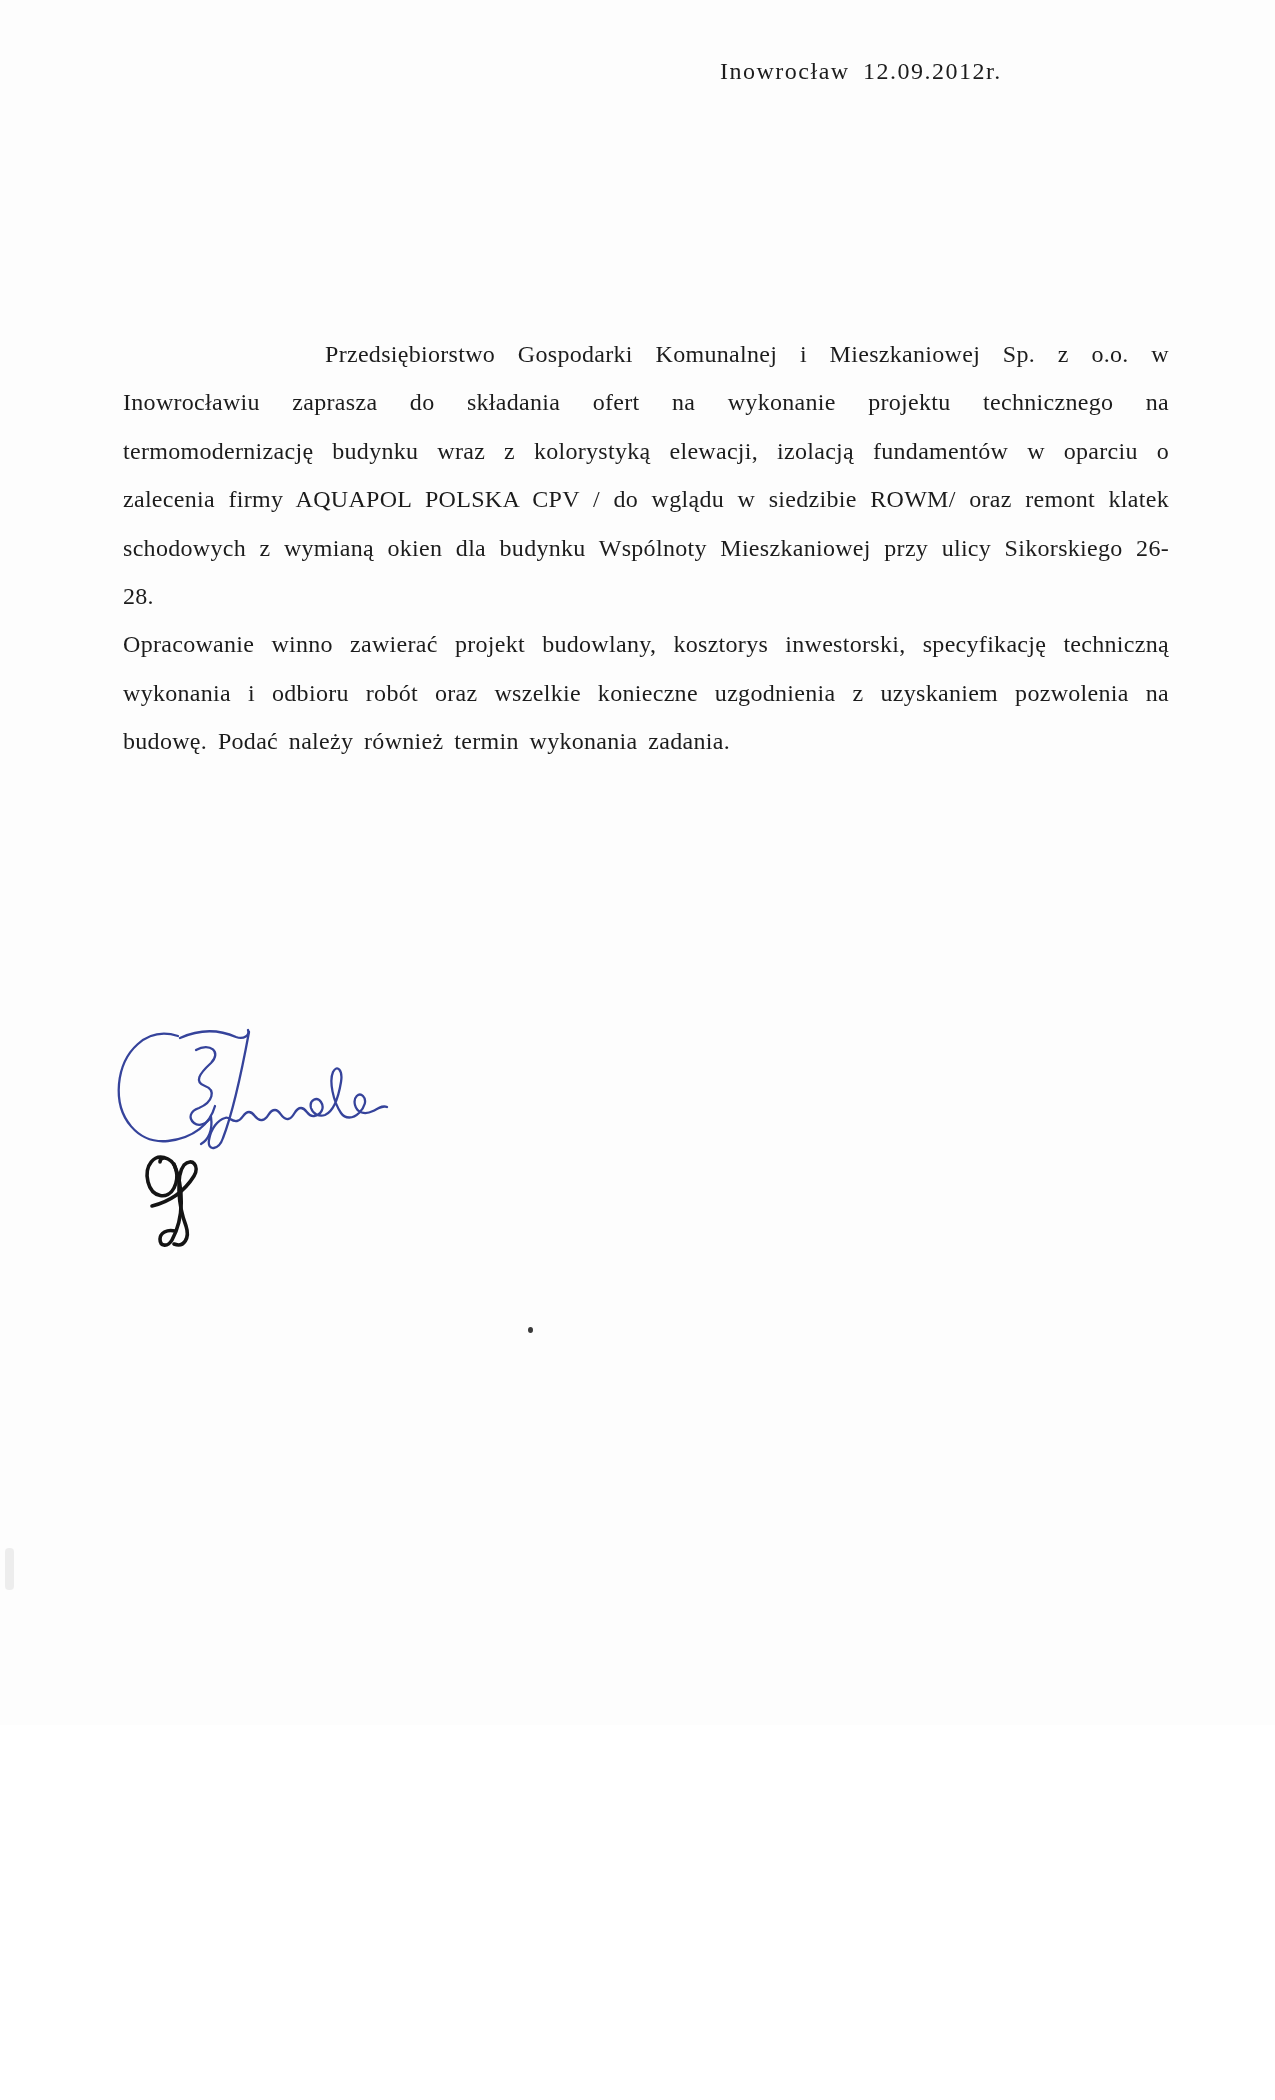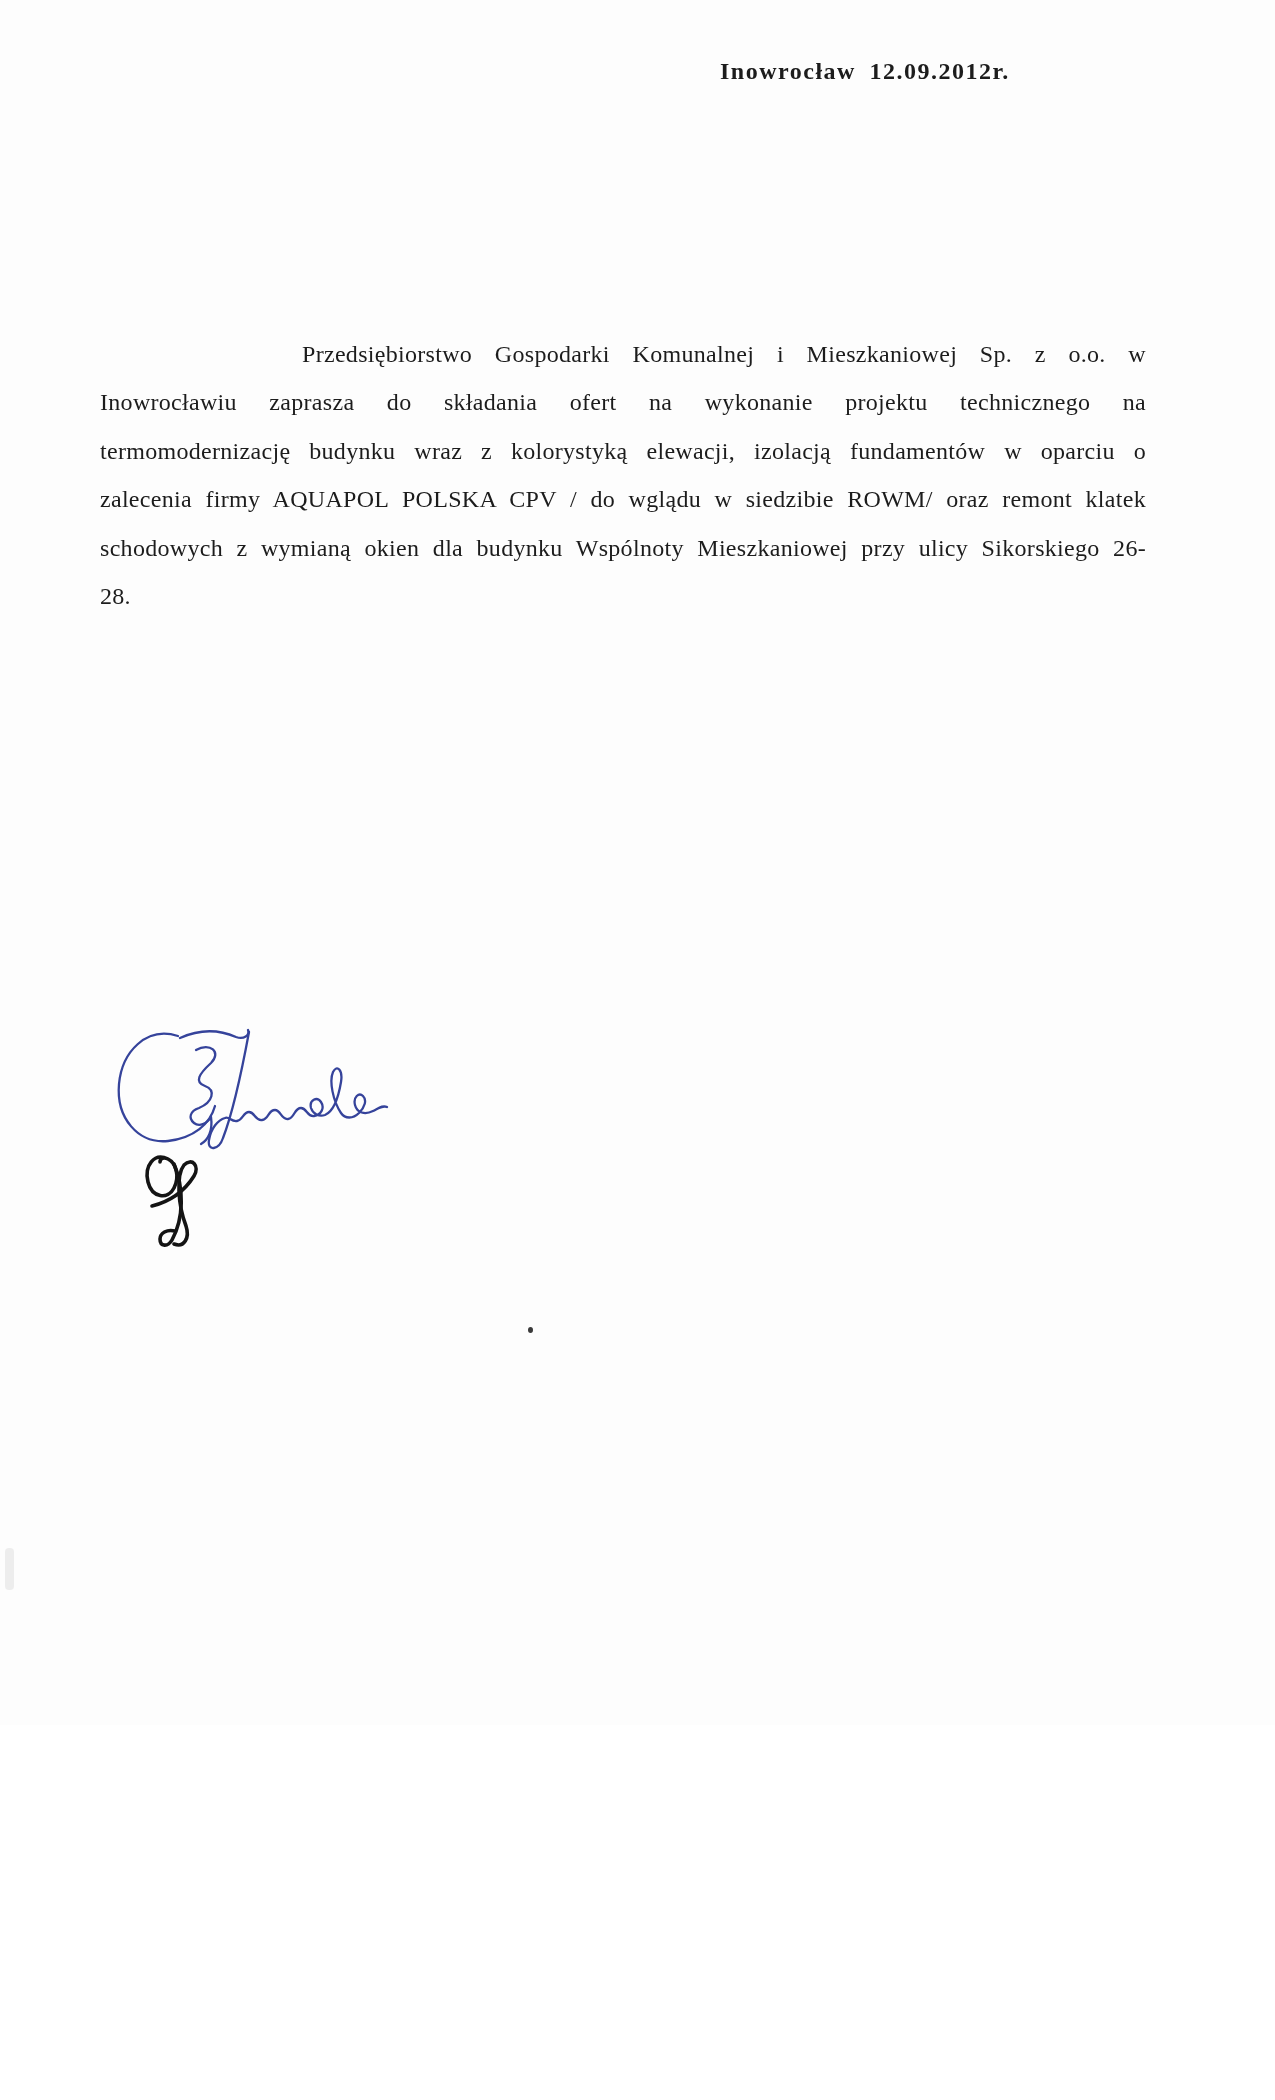--- a/index.html
+++ b/index.html
@@ -17,25 +17,24 @@
     overflow: hidden;
   }
   .date-line {
     position: absolute;
     left: 720px;
     top: 58px;
     font-size: 24px;
     letter-spacing: 1.5px;
     word-spacing: 6px;
     white-space: nowrap;
-    font-weight: bold;
   }
   .letter-body {
     position: absolute;
-    left: 100px;
+    left: 123px;
     top: 330px;
     width: 1046px;
     font-size: 24px;
     line-height: 48.4px;
     text-align: justify;
     letter-spacing: 0.3px;
     word-spacing: 4.5px;
   }
   .para { margin: 0; }
   .para.first-indent { text-indent: 202px; }
@@ -70,20 +69,21 @@
 </style>
 </head>
 <body>
 
 <div class="page">
 
   <div class="date-line">Inowrocław 12.09.2012r.</div>
 
   <div class="letter-body">
     <p class="para first-indent">Przedsiębiorstwo Gospodarki Komunalnej i Mieszkaniowej Sp. z o.o. w Inowrocławiu zaprasza do składania ofert na wykonanie projektu technicznego na termomodernizację budynku wraz z kolorystyką elewacji, izolacją fundamentów w oparciu o zalecenia firmy AQUAPOL POLSKA CPV / do wglądu w siedzibie ROWM/ oraz remont klatek schodowych z wymianą okien dla budynku Wspólnoty Mieszkaniowej przy ulicy Sikorskiego 26-28.</p>
+    <p class="para">Opracowanie winno zawierać projekt budowlany, kosztorys inwestorski, specyfikację techniczną wykonania i odbioru robót oraz wszelkie konieczne uzgodnienia z uzyskaniem pozwolenia na budowę. Podać należy również termin wykonania zadania.</p>
   </div>
 
   <div class="sig" style="left:110px; top:1020px;">
     <svg width="290" height="140" viewBox="0 0 290 140" fill="none" stroke="#35439b" stroke-width="2.3" stroke-linecap="round" stroke-linejoin="round">
       <path d="M68,16 C36,6 12,32 9,64 C6,98 28,124 58,121 C84,118 100,104 105,86"></path>
       <path d="M86,30 C100,22 112,32 101,43 C89,54 84,62 95,66 C106,70 103,82 89,88 C80,91 78,98 84,103 C89,107 97,104 101,97 C103,111 98,120 91,124"></path>
       <path d="M70,18 C90,9 110,10 126,17 C134,20 140,15 138,10"></path>
       <path d="M139,12 C132,50 123,92 113,118 C109,130 97,132 99,120 C101,108 108,100 115,98 C119,96 121,102 127,101 C133,100 133,92 139,92 C145,92 145,101 152,100 C159,99 158,90 165,90 C171,90 171,100 178,99 C185,98 184,88 191,88 C197,88 197,97 204,96 C211,95 215,88 211,82 C207,76 199,80 201,88 C203,94 209,97 215,95 C222,92 228,80 231,62 C233,50 227,44 223,52 C219,61 223,81 231,93 C235,99 243,99 249,93 C255,87 257,80 253,76 C249,72 243,77 245,85 C247,93 255,95 263,91 C269,88 273,85 277,87"></path>
     </svg>
   </div>

